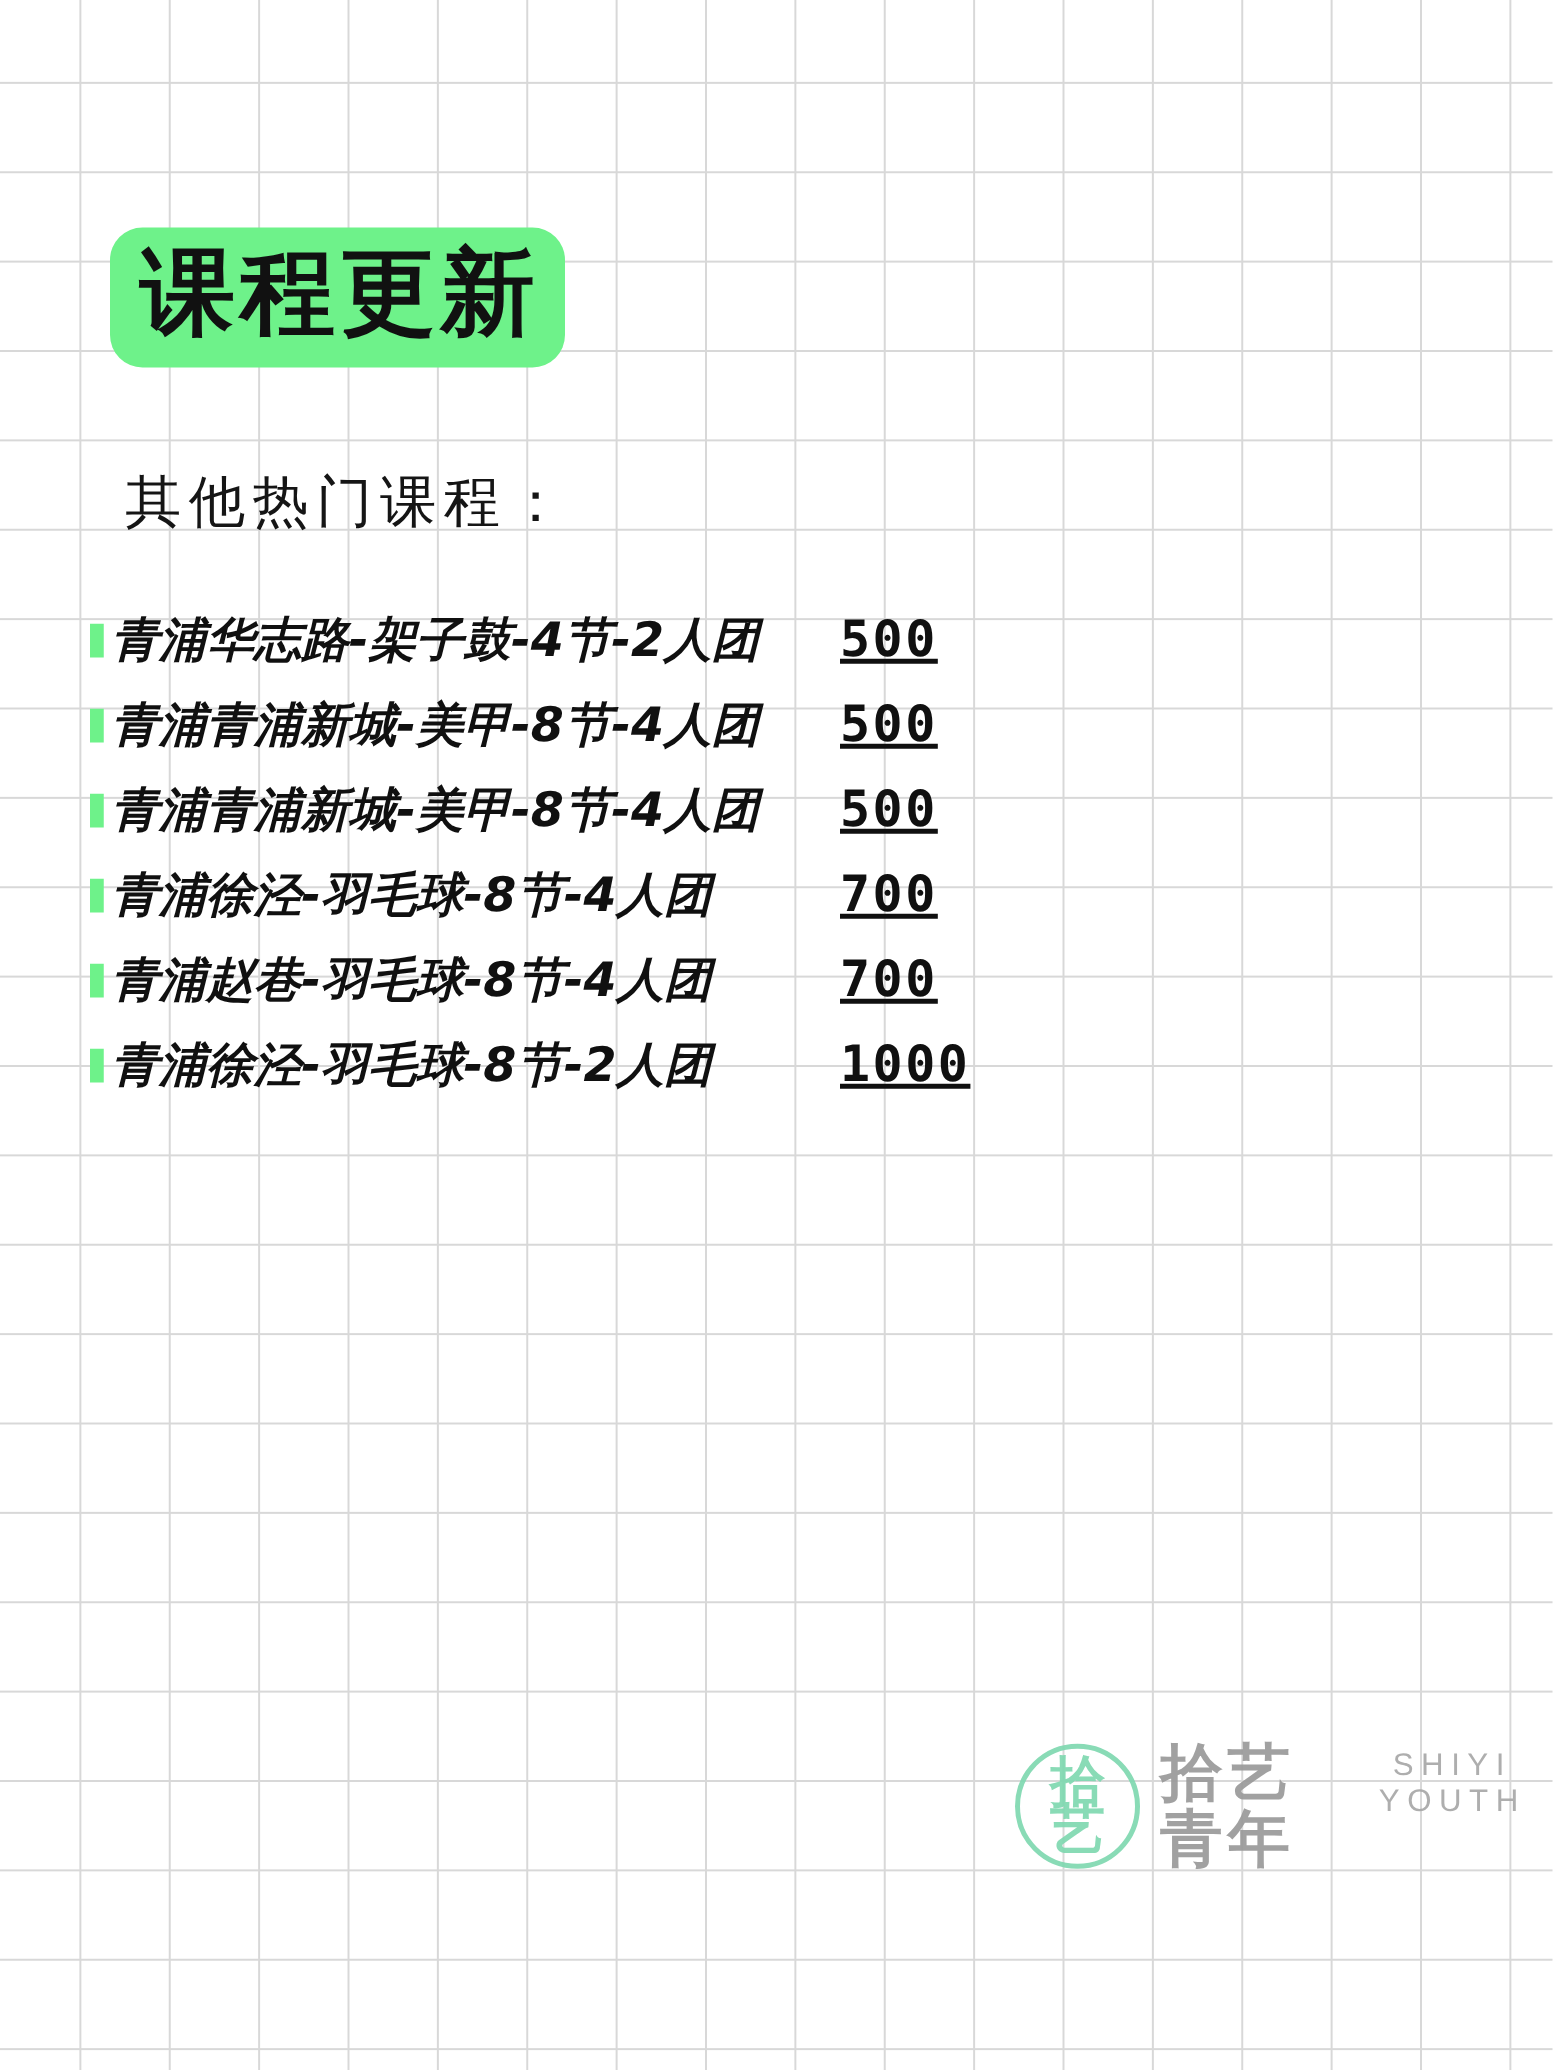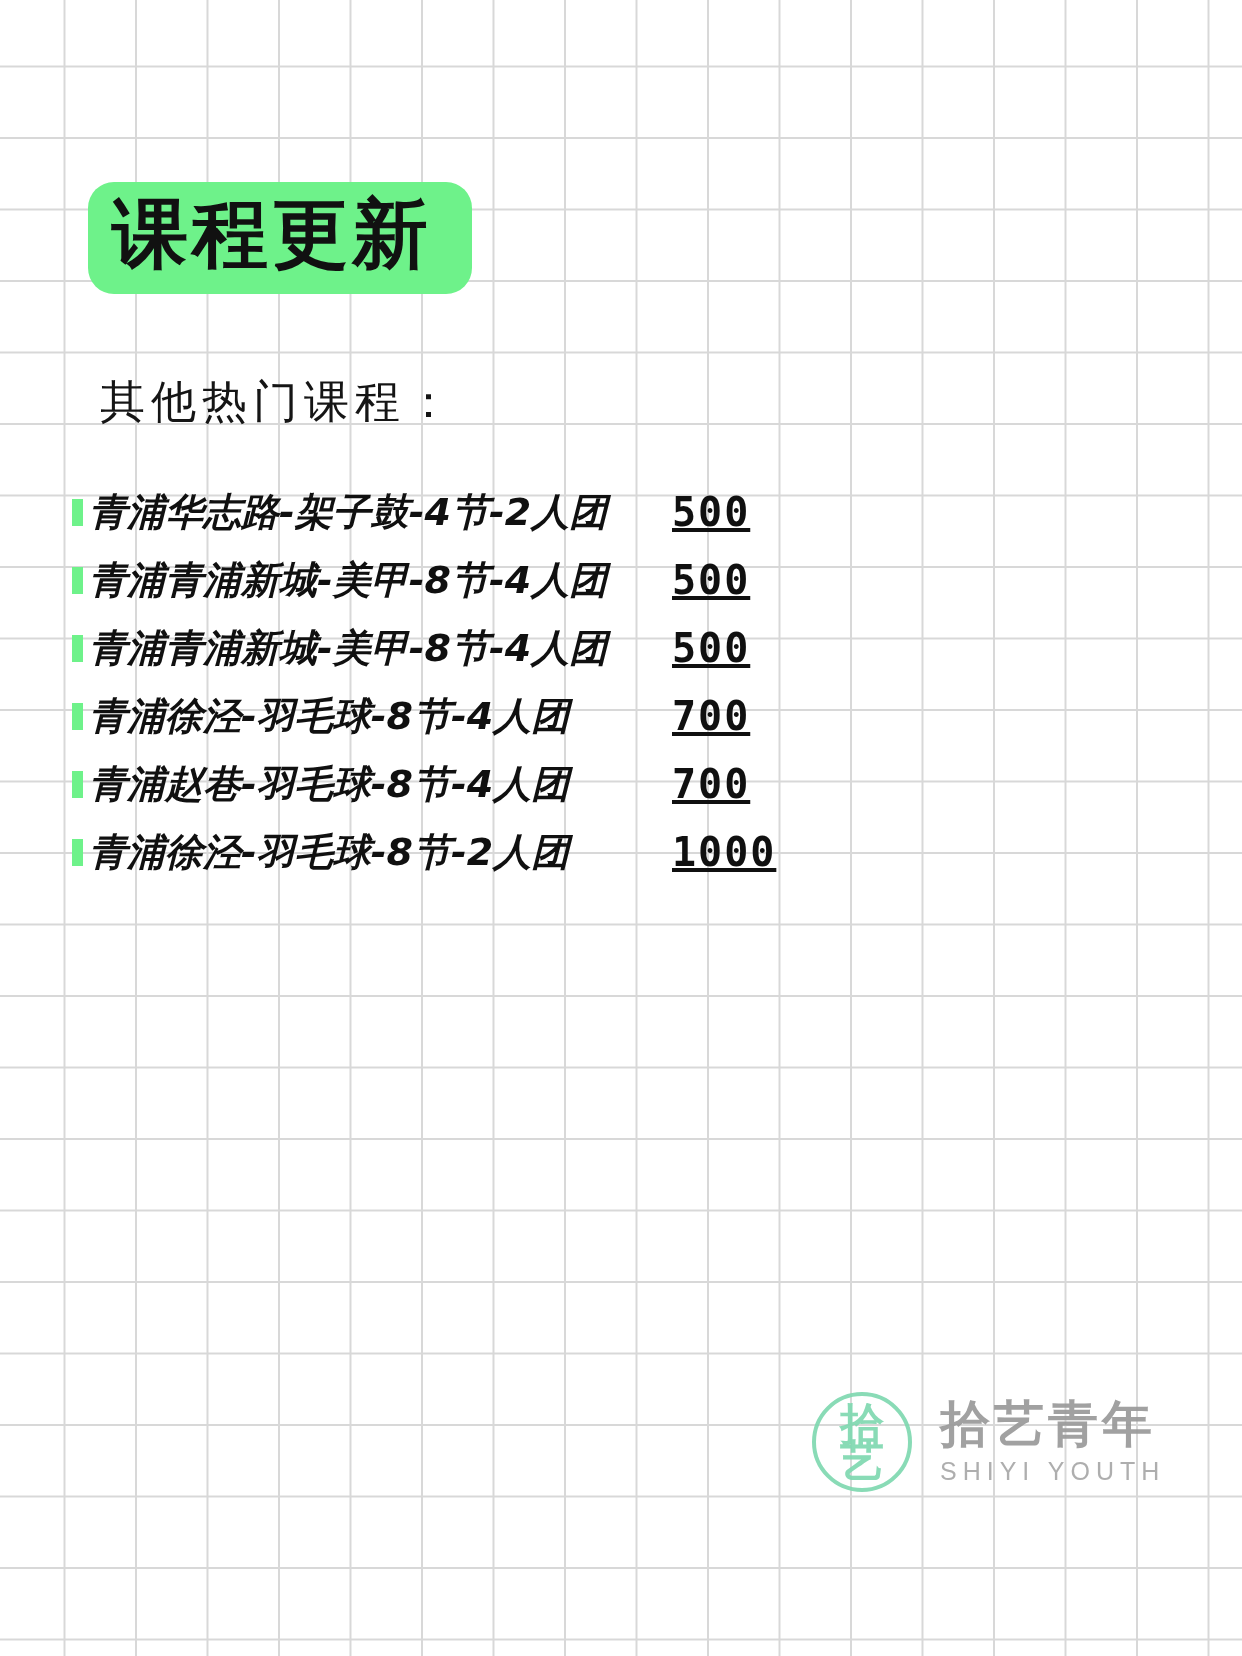--- a/index.html
+++ b/index.html
@@ -31,21 +31,21 @@
   
   .title-wrap {
     position: absolute;
     left: 88px;
     top: 182px;
   }
   .title-highlight {
     display: inline-block;
     background: #6ef28a;
     border-radius: 26px;
-    padding: 14px 40px 22px 24px;
+    padding: 14px 20px 22px 24px;
   }
   .title-text {
     font-family: "DejaVu Sans", sans-serif;
     font-size: 76px;
     font-weight: bold;
     line-height: 1;
     color: #111111;
     letter-spacing: 4px;
     white-space: nowrap;
   }
@@ -128,21 +128,21 @@
     align-items: center;
     justify-content: center;
     font-family: "DejaVu Sans", sans-serif;
     font-size: 44px;
     font-weight: bold;
     color: #7fd8b0;
     line-height: 0.85;
     flex-direction: column;
   }
   .wm-badge .wm-glyph span { display: block; }
-  .wm-text { display: flex; flex-direction: column; margin-left: 12px; }
+  .wm-text { display: flex; flex-direction: row; }
   .wm-main {
     font-family: "DejaVu Sans", sans-serif;
     font-size: 50px;
     font-weight: bold;
     color: #9a9a9a;
     letter-spacing: 4px;
     line-height: 1.05;
   }
   .wm-sub {
     font-family: "Liberation Sans", sans-serif;

